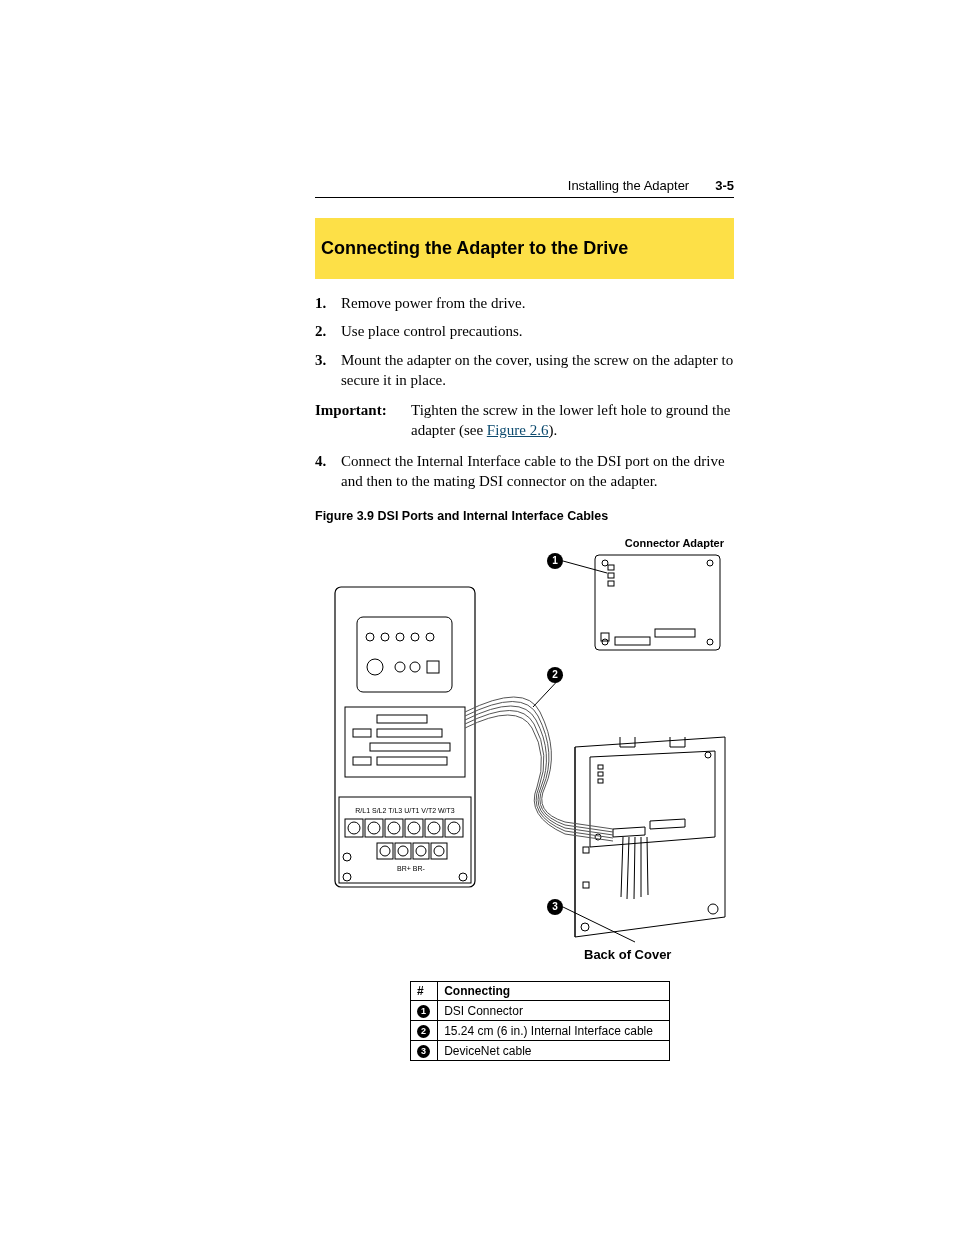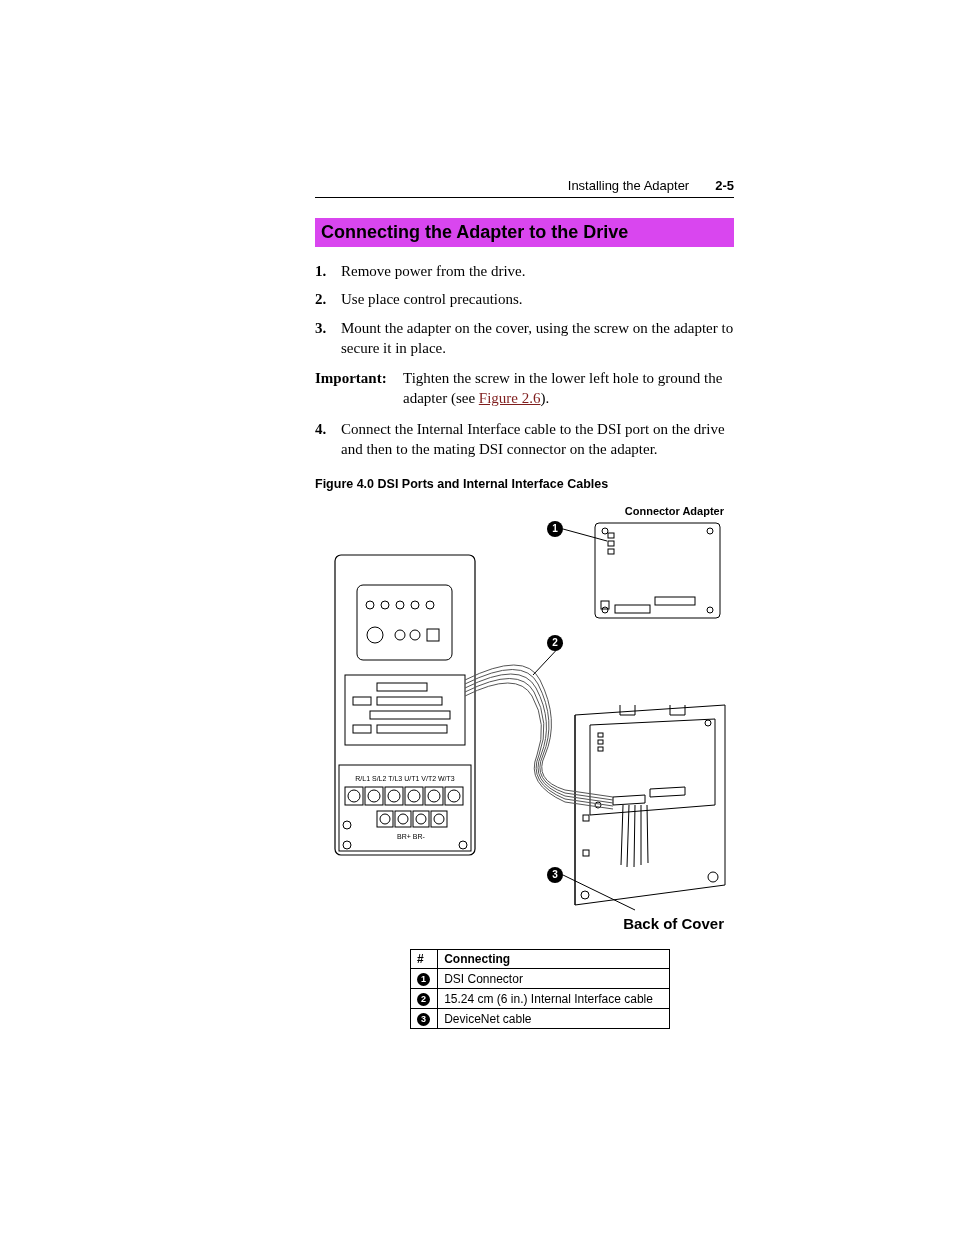--- a/index.html
+++ b/index.html
@@ -32,43 +32,43 @@
     font-size: 13px;
     gap: 26px;
   }
   .running-head .pn { font-weight: bold; }
   .content { margin-top: 40px; }
   h2.section {
     margin: 22px 0 14px 0;
     font-family: Arial, Helvetica, sans-serif;
     font-weight: bold;
     font-size: 18px;
-    background: #d946ef;
-    padding: 4px 6px;
+    background: #fde047;
+    padding: 20px 6px;
   }
   ol.steps {
     list-style: none;
     padding: 0;
     margin: 0 0 10px 0;
   }
   ol.steps li {
     display: flex;
     gap: 10px;
     margin: 8px 0;
     line-height: 1.35;
   }
   ol.steps li .num { font-weight: bold; min-width: 16px; }
   .imp-row {
     display: flex;
-    gap: 6px;
+    gap: 14px;
     margin: 10px 0;
     line-height: 1.35;
   }
   .imp-row .label { font-weight: bold; min-width: 82px; }
-  a.xref { color: #7f1d1d; text-decoration: underline; }
+  a.xref { color: #0c4a6e; text-decoration: underline; }
   .fig-caption {
     font-family: Arial, Helvetica, sans-serif;
     font-weight: bold;
     font-size: 12.5px;
     margin: 18px 0 14px 0;
   }
   .figure-area {
     width: 100%;
     height: 430px;
     position: relative;
@@ -88,24 +88,24 @@
     text-align: center;
     font-family: Arial, Helvetica, sans-serif;
     font-weight: bold;
     font-size: 11px;
     line-height: 1.25;
   }
   .cover-label {
     position: absolute;
     right: 10px; top: 410px;
     width: 140px;
-    text-align: right;
-    font-family: Arial, Helvetica, sans-serif;
-    font-weight: bold;
-    font-size: 15px;
+    text-align: left;
+    font-family: Arial, Helvetica, sans-serif;
+    font-weight: bold;
+    font-size: 13px;
   }
   .callout {
     position: absolute;
     width: 16px; height: 16px;
     border-radius: 50%;
     background: #000;
     color: #fff;
     font-family: Arial, Helvetica, sans-serif;
     font-size: 10px;
     font-weight: bold;
@@ -138,21 +138,21 @@
     line-height: 13px; text-align: center;
   }
 </style>
 </head>
 <body>
 
 <div class="page">
 
   <div class="running-head">
     <span>Installing the Adapter</span>
-    <span class="pn">2-5</span>
+    <span class="pn">3-5</span>
   </div>
 
   <div class="content">
 
     <h2 class="section">Connecting the Adapter to the Drive</h2>
 
     <ol class="steps">
       <li>
         <span class="num">1.</span>
         <span>Remove power from the drive.</span>
@@ -174,21 +174,21 @@
       </span>
     </div>
 
     <ol class="steps">
       <li>
         <span class="num">4.</span>
         <span>Connect the Internal Interface cable to the DSI port on the drive and then to the mating DSI connector on the adapter.</span>
       </li>
     </ol>
 
-    <div class="fig-caption">Figure 4.0   DSI Ports and Internal Interface Cables</div>
+    <div class="fig-caption">Figure 3.9   DSI Ports and Internal Interface Cables</div>
 
     <div class="figure-area">
       <div class="adapter-label">Connector Adapter</div>
 
       <svg width="420" height="430" viewBox="0 0 420 430">
 
         <g>
           <rect x="20" y="50" width="140" height="300" rx="6" fill="none" stroke="#000" stroke-width="1.2"></rect>
 
           <rect x="42" y="80" width="95" height="75" rx="6" fill="none" stroke="#000"></rect>

